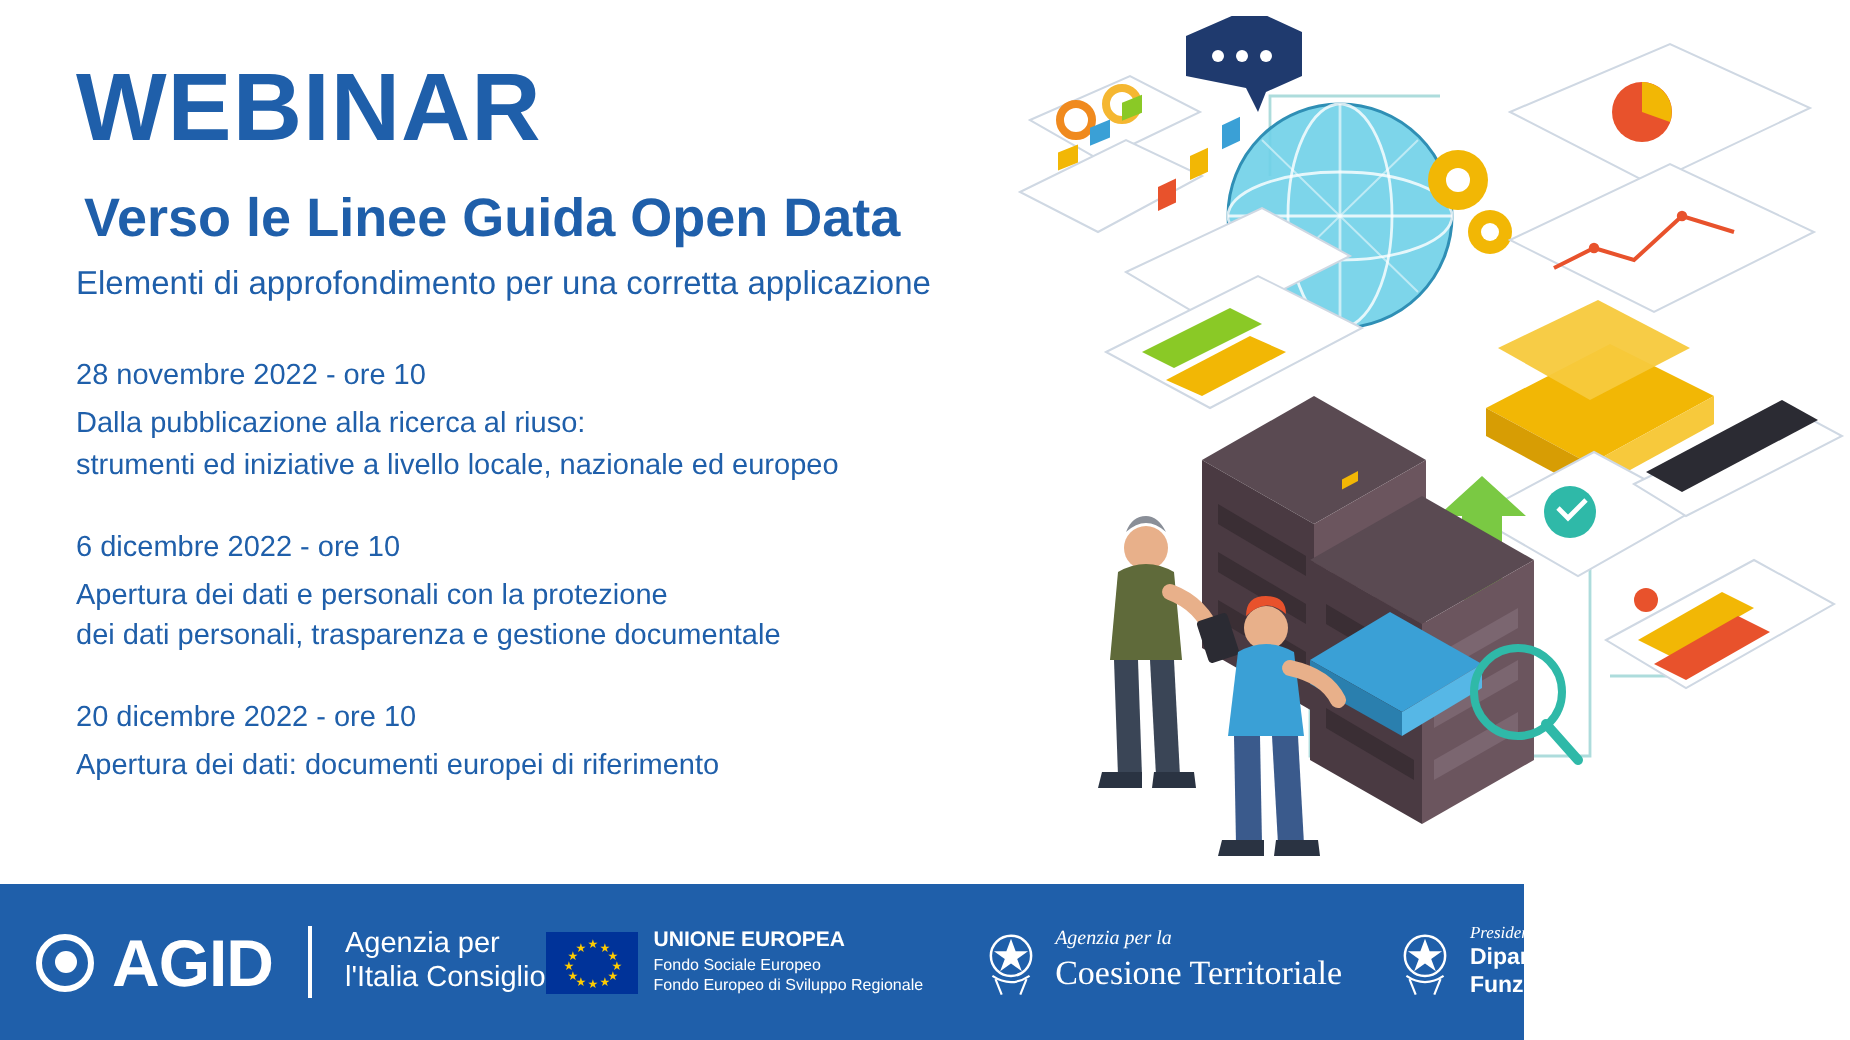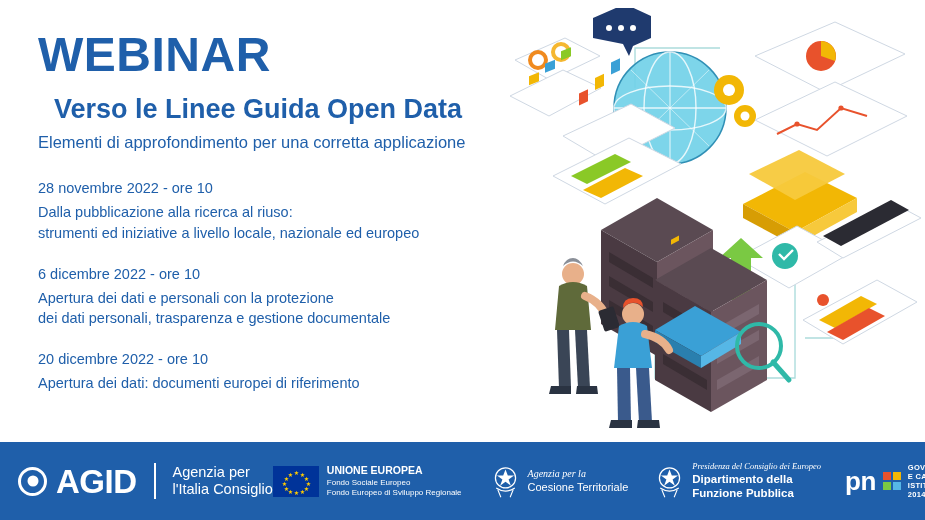--- a/index.html
+++ b/index.html
@@ -31,21 +31,21 @@
     color: #1f5faa;
     letter-spacing: 0.5px;
     line-height: 1.05;
     margin: 0 0 14px 0;
   }
   .title {
     font-size: 27px;
     font-weight: bold;
     color: #1f5faa;
     line-height: 1.15;
-    margin: 0 0 8px 16px;
+    margin: 0 0 8px 4px;
   }
   .subtitle {
     font-size: 16.5px;
     color: #1f5faa;
     font-weight: normal;
     line-height: 1.2;
     margin: 0 0 26px 0;
   }
 
   .session {
@@ -72,21 +72,21 @@
     top: 8px;
     width: 420px;
     height: 430px;
   }
 
   
   .footer {
     position: absolute;
     left: 0;
     bottom: 0;
-    width: 925px;
+    width: 762px;
     height: 78px;
     background: #1f5faa;
     display: flex;
     align-items: center;
   }
   .footer-inner {
     display: flex;
     align-items: center;
     width: 100%;
     padding: 0 18px;
@@ -187,22 +187,22 @@
   .coes-text {
     color: #ffffff;
     line-height: 1.3;
   }
   .coes-text .c1 {
     font-family: "Liberation Serif", serif;
     font-style: italic;
     font-size: 10px;
   }
   .coes-text .c2 {
-    font-family: Liberation Sans, sans-serif;
-    font-size: 11px;
+    font-family: Liberation Serif, serif;
+    font-size: 17px;
   }
 
   .spacer-c { flex: 0 0 26px; }
 
   
   .fp {
     display: flex;
     align-items: center;
     gap: 7px;
     flex: 0 0 auto;

